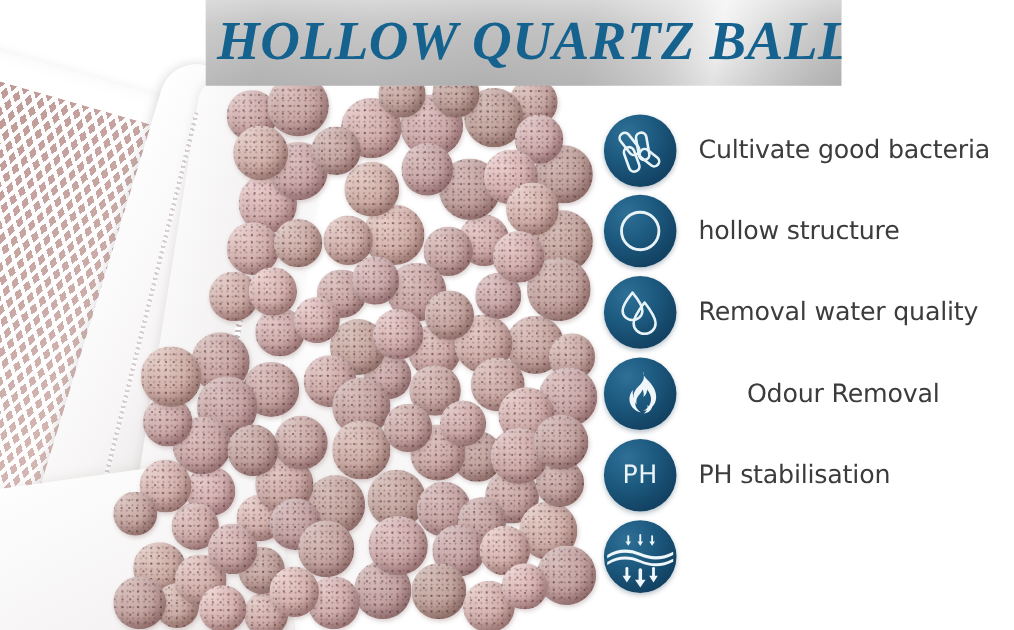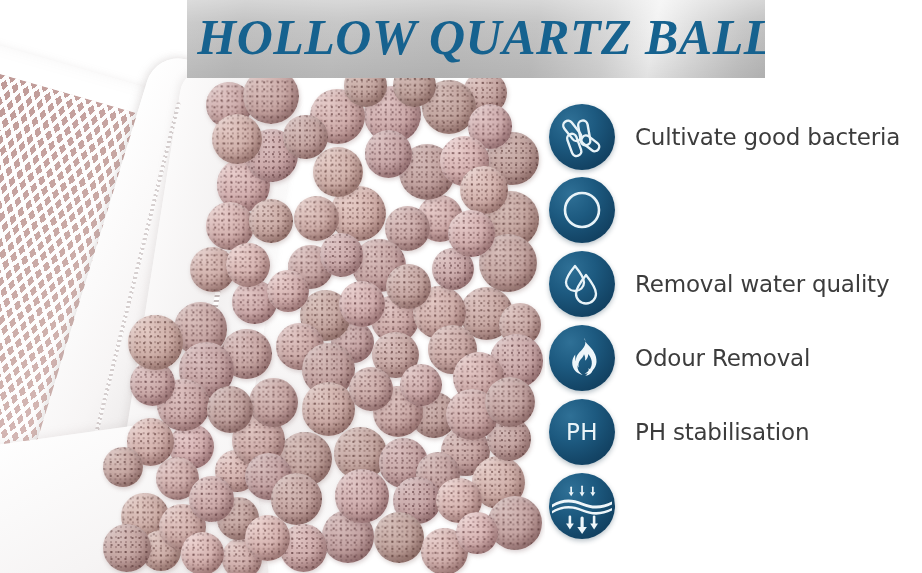--- a/index.html
+++ b/index.html
@@ -375,35 +375,36 @@
       </div>
       <div class="feature-label">Cultivate good bacteria</div>
     </div>
 
     <div class="feature-row" style="top:73px;">
       <div class="feature-icon">
         <svg viewBox="0 0 66 66">
           <circle cx="33" cy="33" r="17" fill="none" stroke="#e8f3f8" stroke-width="2.6"></circle>
         </svg>
       </div>
+      <div class="feature-label">hollow structure</div>
     </div>
 
     <div class="feature-row" style="top:147px;">
       <div class="feature-icon">
         <svg viewBox="0 0 66 66">
           <g fill="none" stroke="#e8f3f8" stroke-width="2.3" stroke-linejoin="round">
             <path d="M26 15 C26 15 17 26 17 31.5 C17 36.2 21 40 26 40 C31 40 35 36.2 35 31.5 C35 26 26 15 26 15 Z"></path>
             <path d="M37 24 C37 24 27 36.5 27 42.8 C27 48.2 31.5 52.5 37 52.5 C42.5 52.5 47 48.2 47 42.8 C47 36.5 37 24 37 24 Z"></path>
           </g>
         </svg>
       </div>
       <div class="feature-label">Removal water quality</div>
     </div>
 
-    <div class="feature-row" style="top:221px;">
+    <div class="feature-row" style="top:221px;gap:44px;">
       <div class="feature-icon">
         <svg viewBox="0 0 66 66">
           <g fill="#eef6fa">
             <path d="M35.5 12.5c2.0 6.0 0.3 9.2-2.6 12.2-3.0 3.1-6.0 6.0-6.0 10.8 0 3.0 1.2 5.4 2.9 6.9-0.7-2.6-0.3-5.2 1.6-7.6 1.5-1.9 3.1-3.4 3.6-5.6 1.3 2.2 1.5 4.4 0.9 6.6 2.2-1.6 3.4-4.0 3.3-6.8 2.6 3.0 3.9 6.3 3.6 9.7-0.4 4.6-3.4 8.2-7.3 10.0 6.6-0.4 11.6-5.4 12.0-11.8 0.4-6.9-3.6-12.4-8.0-16.7-2.4-2.3-4.2-4.6-4.0-7.7z"></path>
             <path d="M26.2 29.5c-1.9 2.6-3.0 5.3-3.0 8.3 0 6.1 4.4 11.0 10.4 12.1-3.4-2.2-5.3-5.2-5.1-8.9 0.1-2.6 1.1-4.8 1.0-7.4-0.9 1.0-1.8 1.9-2.4 3.1-0.8-2.3-0.9-4.5-0.9-7.2z"></path>
             <path d="M39.6 43.1c0.6 3.2-0.6 5.9-3.3 7.7 3.8-0.3 6.6-2.6 7.5-5.9-1.2 0.3-2.6 0.1-4.2-1.8z"></path>
           </g>
         </svg>
       </div>
       <div class="feature-label">Odour Removal</div>

